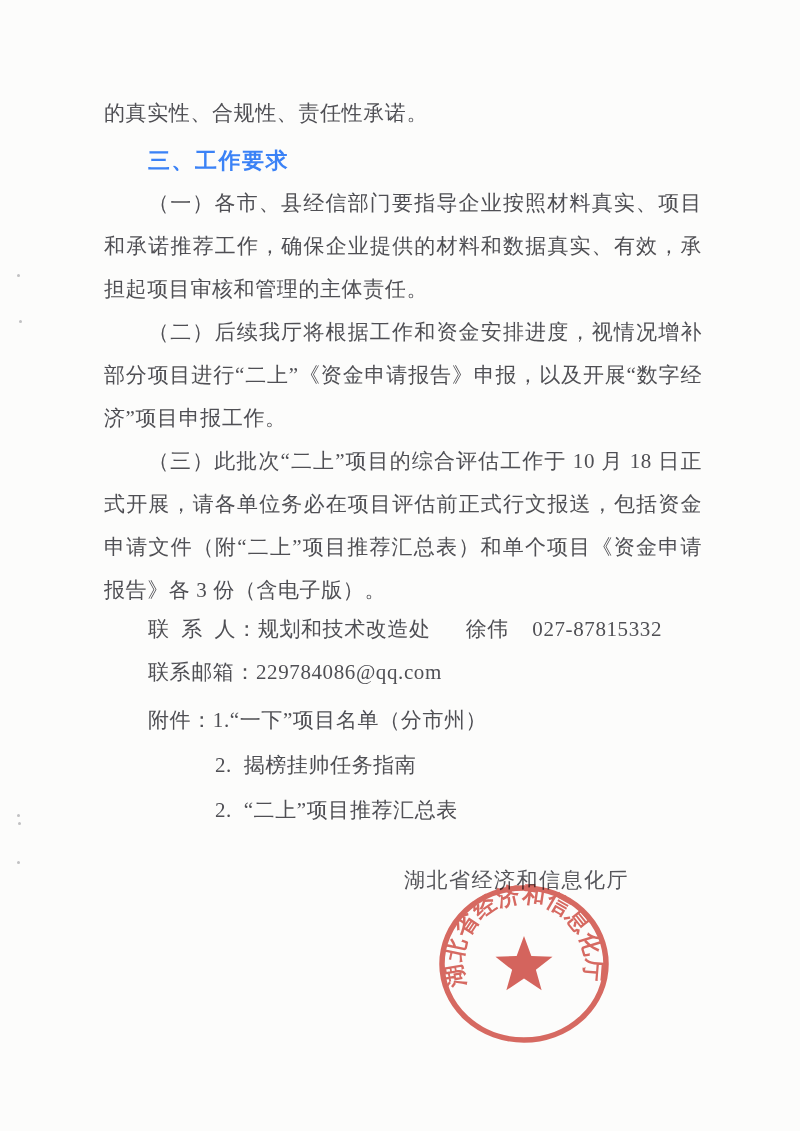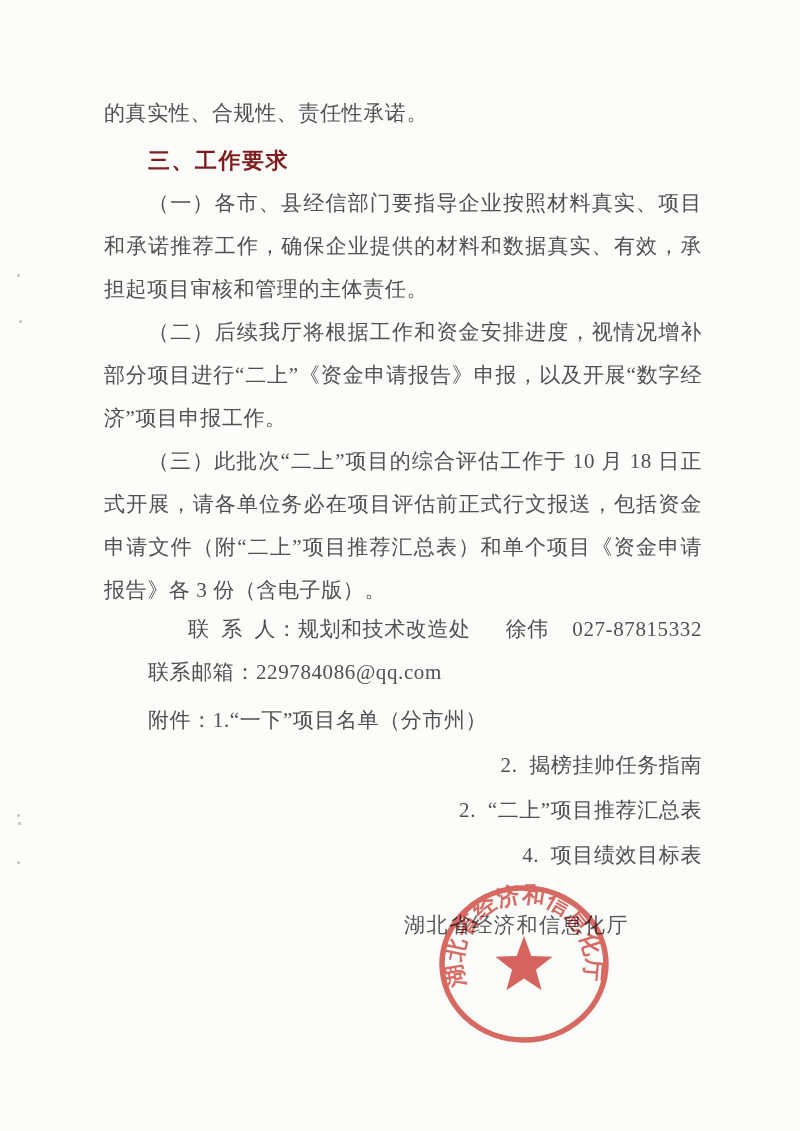--- a/index.html
+++ b/index.html
@@ -16,24 +16,24 @@
     color:#4f4f54;
   }
   .line{
     height:43px;line-height:43px;
     font-size:21px;letter-spacing:0.6px;
   }
   .fill{text-align:justify;text-align-last:justify;}
   .ind{box-sizing:border-box;padding-left:44px;}
   .head{
     font-family:"Liberation Sans","DejaVu Sans",sans-serif;
-    font-weight:700;font-size:22px;color:#7f1d1d;
+    font-weight:700;font-size:22px;color:#3b82f6;
     letter-spacing:1.5px;margin-top:4px;
   }
-  .pre{white-space:pre;text-align:right;}
+  .pre{white-space:pre;}
   .contact1{margin-top:-4px;}
   .att{height:45px;line-height:45px;}
   .att-item{box-sizing:border-box;padding-left:111px;}
   .mt-att{margin-top:4px;}
   .issuer{
     margin-top:26px;box-sizing:border-box;padding-left:300px;
     letter-spacing:1.5px;color:#55555a;
   }
   .date{margin-top:3px;box-sizing:border-box;padding-left:328px;letter-spacing:0.5px;}
   .seal{
@@ -74,21 +74,20 @@
     <div class="line fill">式开展，请各单位务必在项目评估前正式行文报送，包括资金</div>
     <div class="line fill">申请文件（附“二上”项目推荐汇总表）和单个项目《资金申请</div>
     <div class="line">报告》各 3 份（含电子版）。</div>
 
     <div class="line pre ind contact1">联  系  人：规划和技术改造处      徐伟    027-87815332</div>
     <div class="line ind">联系邮箱：229784086@qq.com</div>
 
     <div class="line att ind mt-att"><span>附件：</span><span>1.“一下”项目名单（分市州）</span></div>
     <div class="line att att-item pre">2.  揭榜挂帅任务指南</div>
     <div class="line att att-item pre">2.  “二上”项目推荐汇总表</div>
-    <div class="line att att-item pre">4.  项目绩效目标表</div>
 
     <div class="line issuer">湖北省经济和信息化厅</div>
 
   </div>
 
   <svg class="seal" viewBox="0 0 174 162" aria-hidden="true">
     <defs>
       <path id="sealArc" d="M 28.7 102.2 A 62 62 0 1 1 145.3 102.2" fill="none"></path>
     </defs>
     <ellipse cx="87" cy="81" rx="82" ry="76" fill="none" stroke="#d4554c" stroke-width="5.5"></ellipse>

